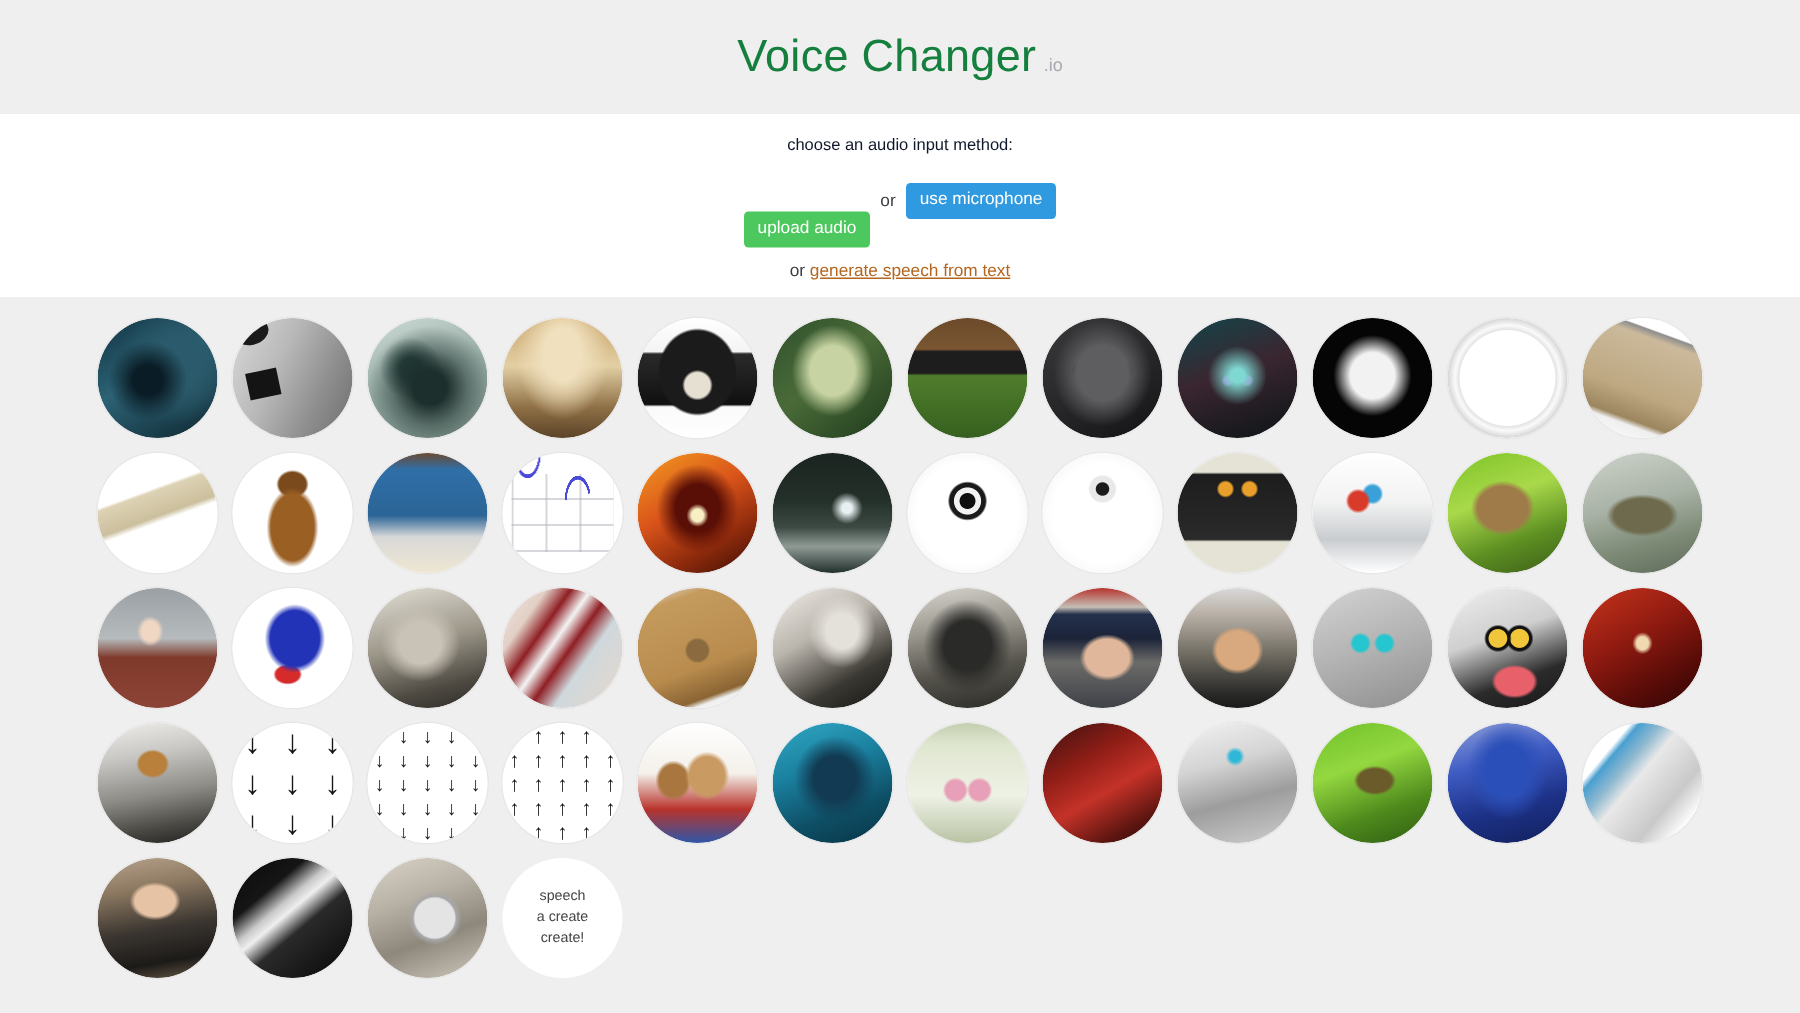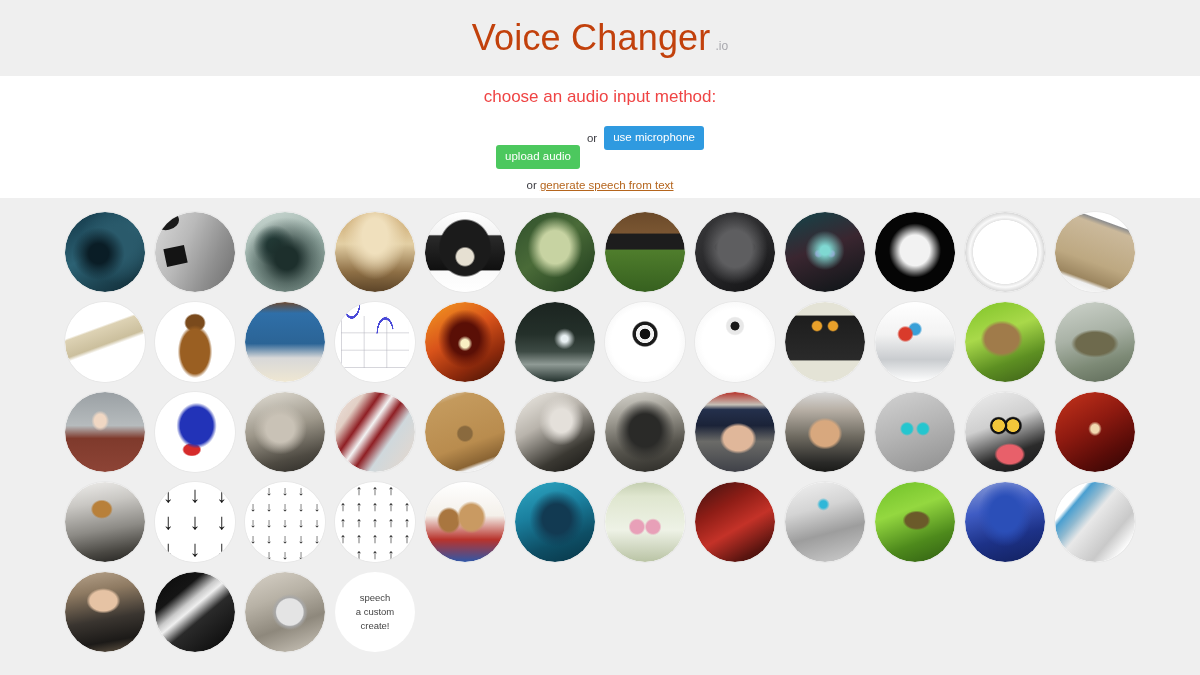--- a/index.html
+++ b/index.html
@@ -19,44 +19,44 @@
     display: flex;
     align-items: center;
     justify-content: center;
   }
   .brand {
     display: flex;
     align-items: baseline;
     justify-content: center;
   }
   .brand-name {
-    font-size: 36px;
+    font-size: 30px;
     font-weight: 400;
-    color: #c2410c;
+    color: #15803d;
     letter-spacing: .2px;
   }
   .brand-tld {
     font-size: 12px;
     color: #a8a8ae;
     margin-left: 5px;
   }
 
   
   .panel {
     background: #ffffff;
     height: 122px;
     display: flex;
     flex-direction: column;
     align-items: center;
     justify-content: center;
     padding-top: 4px;
   }
   .panel-title {
-    font-size: 17px;
-    color: #ef4444;
+    font-size: 11px;
+    color: #0f172a;
     margin-bottom: 0;
   }
   .btn-row {
     display: flex;
     align-items: center;
     gap: 7px;
     margin-bottom: 10px;
   }
   .btn {
     border: none;
@@ -661,19 +661,19 @@
       </div>
       <div class="cell">
         <div class="voice" title="tuning-knob">
           <div class="art a-tuning"></div>
         </div>
       </div>
       <div class="cell">
         <div class="create-voice">
           <div>
             <div>speech</div>
-            <div>a custom</div>
+            <div>a create</div>
             <div>create!</div>
           </div>
         </div>
       </div>
     </div>
 </div>
 
 </body></html>

